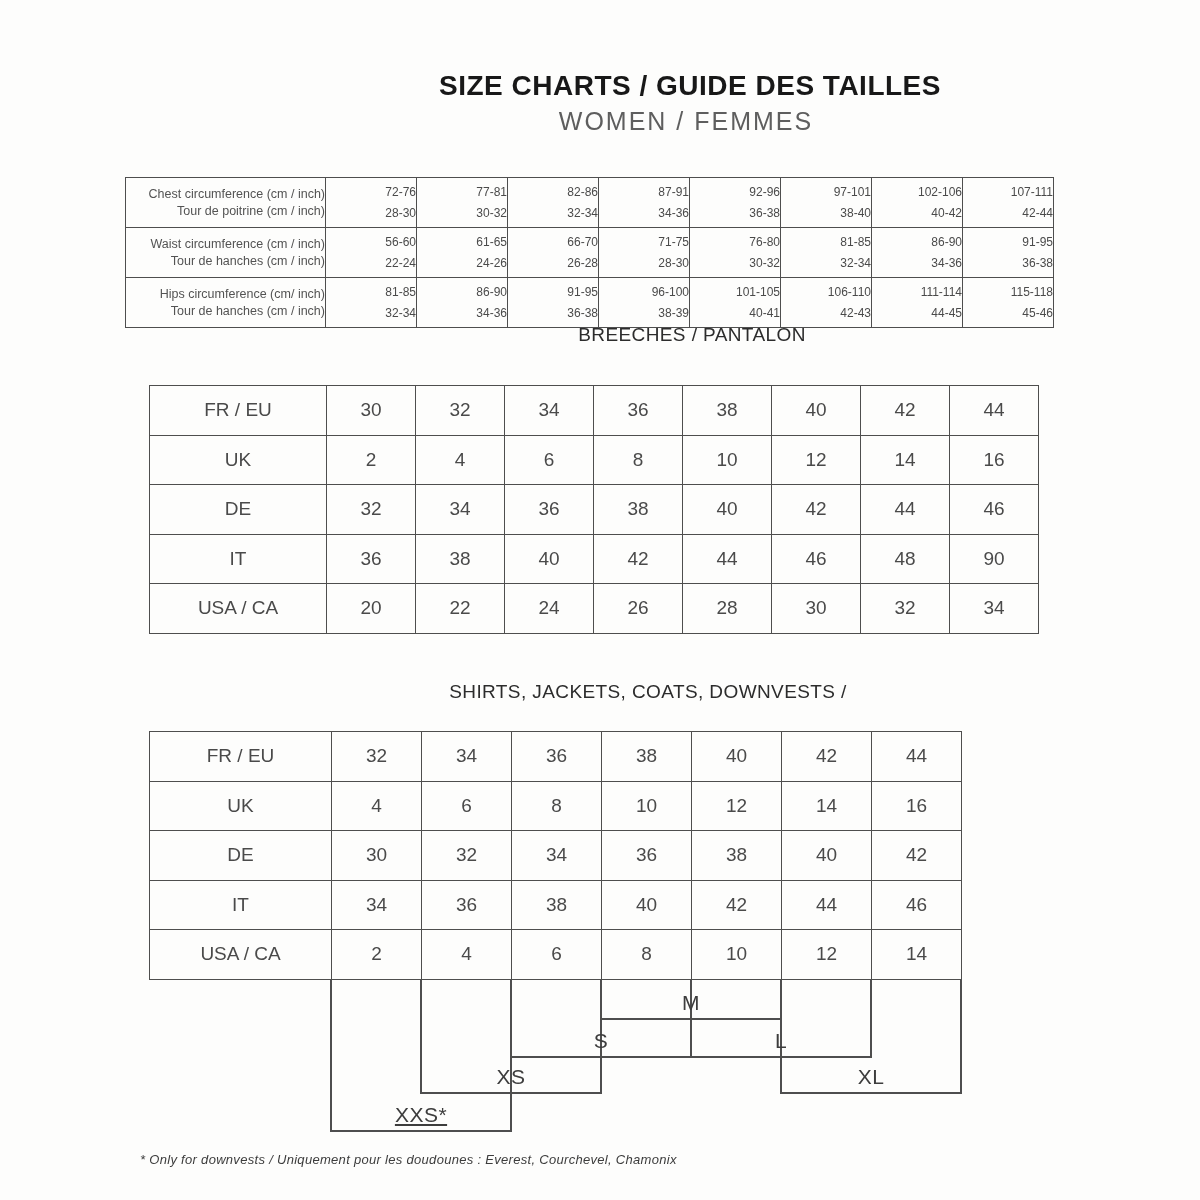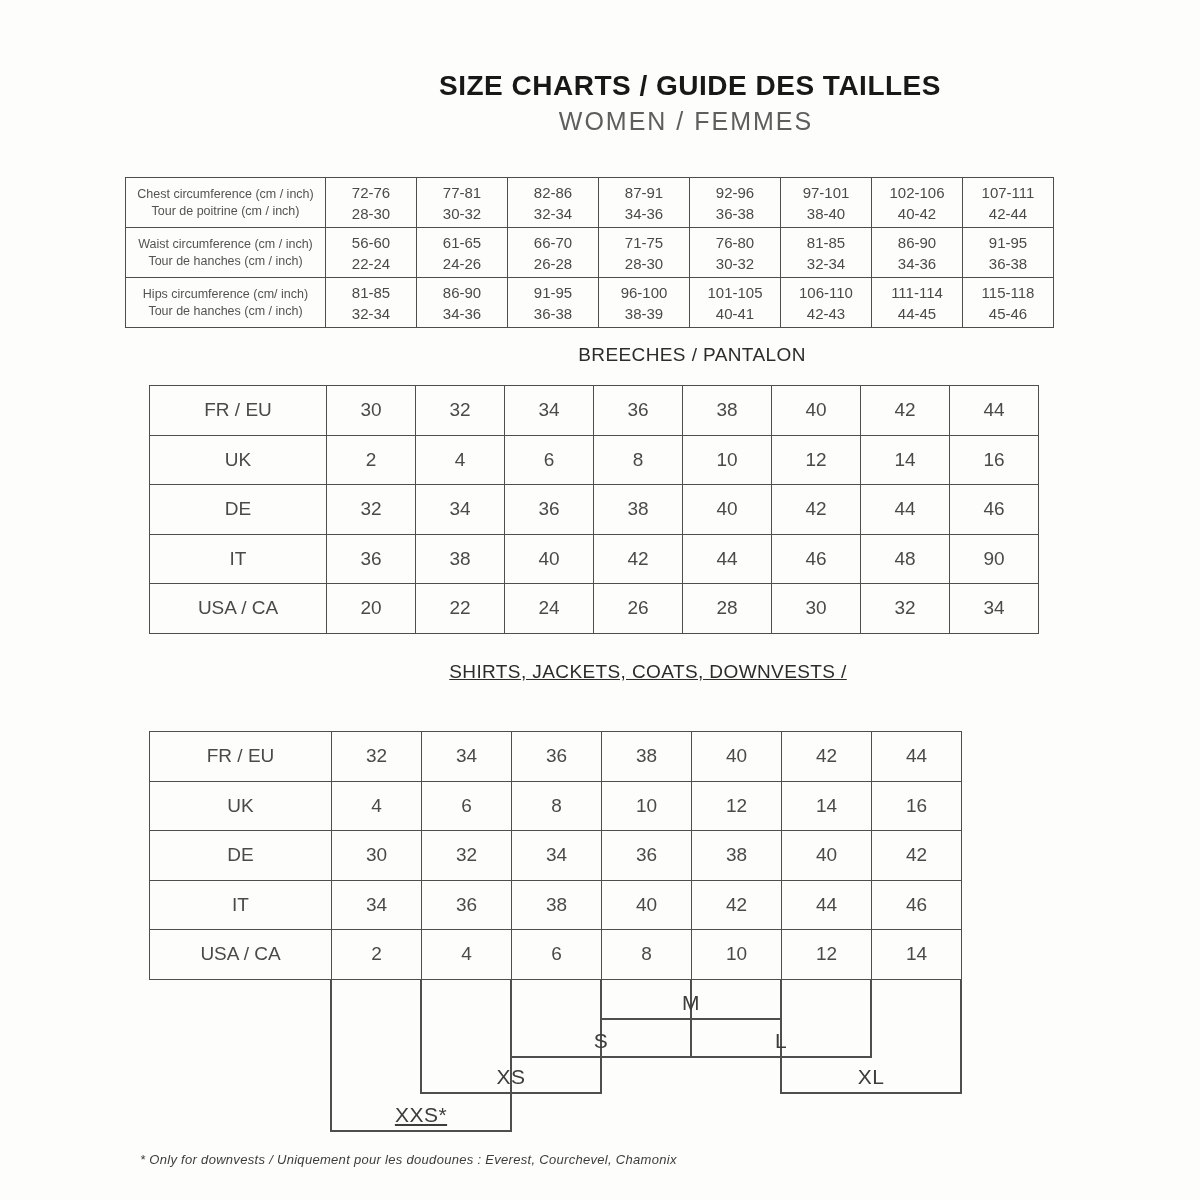--- a/index.html
+++ b/index.html
@@ -13,31 +13,31 @@
     position:absolute; top:70px; left:190px; width:1000px; text-align:center;
     font-size:28px; font-weight:bold; letter-spacing:0.5px; color:#181818;
   }
   .h-sub {
     position:absolute; top:107px; left:186px; width:1000px; text-align:center;
     font-size:25px; font-weight:normal; letter-spacing:2px; color:#5e5e5e;
   }
   .sec-title {
     font-size:19px; letter-spacing:0.4px; color:#2c2c2c; text-align:center;
   }
-  .breeches-title { position:absolute; top:344px; left:192px; width:1000px; }
-  .shirts-title  { position:absolute; top:658px; left:148px; width:1000px; line-height:27px;text-decoration:underline; }
+  .breeches-title { position:absolute; top:324px; left:192px; width:1000px; }
+  .shirts-title  { position:absolute; top:678px; left:148px; width:1000px; line-height:27px; }
   table.doc-table { border-collapse:collapse; table-layout:fixed; position:absolute; background:#fdfdfc; }
   table.doc-table td {
     border:1.5px solid var(--line); text-align:center; vertical-align:middle;
     padding:0; overflow:hidden; color:var(--ink);
   }
   table.meas { left:125px; top:177px; width:928px; }
-  table.meas td { height:49px; }
+  table.meas td { height:49px;text-align:right; }
   table.meas td.mlabel div { font-size:12.5px; line-height:17px; color:#535353; }
-  table.meas td.mval div   { font-size:15px;  line-height:21px; }
+  table.meas td.mval div   { font-size:12px;  line-height:21px; }
   table.sizes td { height:48.5px; font-size:19px; }
   table.breeches { left:149px; top:385px; width:889px; }
   table.shirts   { left:149px; top:731px; width:812px; }
   .bracket-vline, .bracket-hline { position:absolute; background:var(--line); }
   .bracket-label {
     position:absolute; width:120px; text-align:center;
     font-size:21px; color:#3d3d3d; letter-spacing:0.5px;
   }
   .footnote {
     position:absolute; top:1152px; left:140px; width:1000px;

